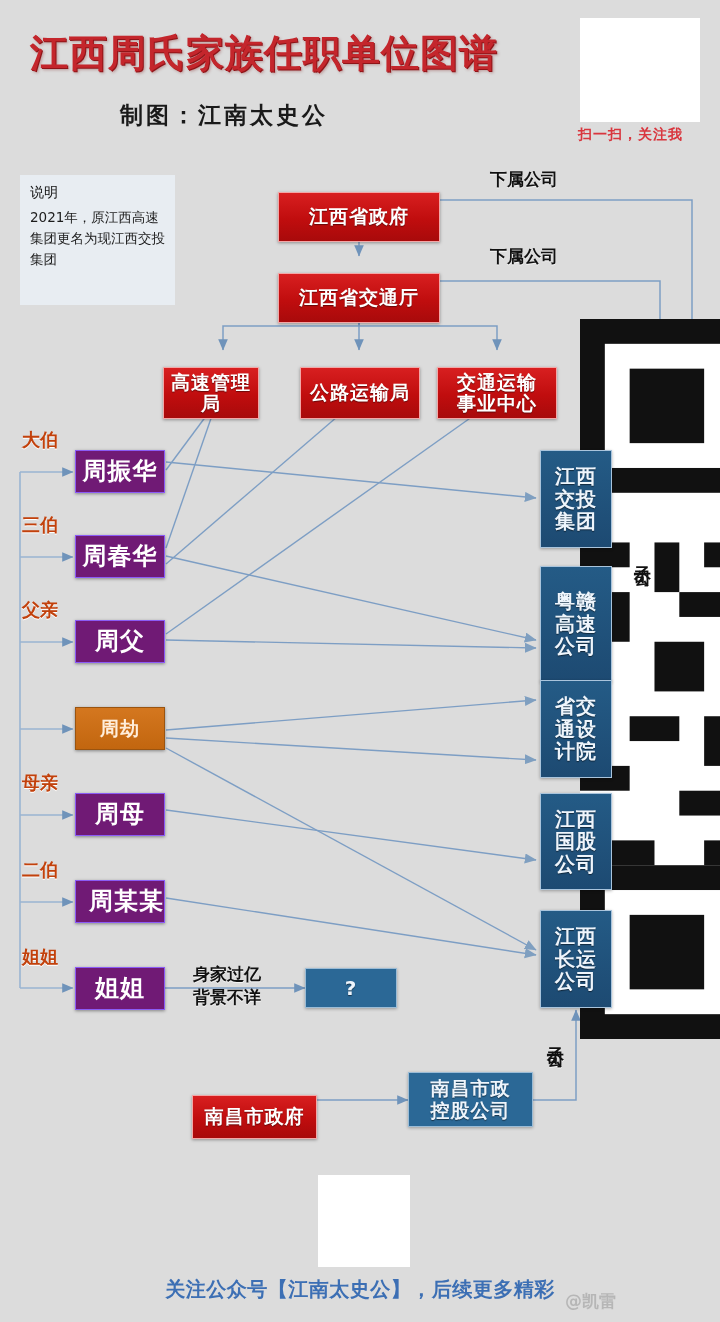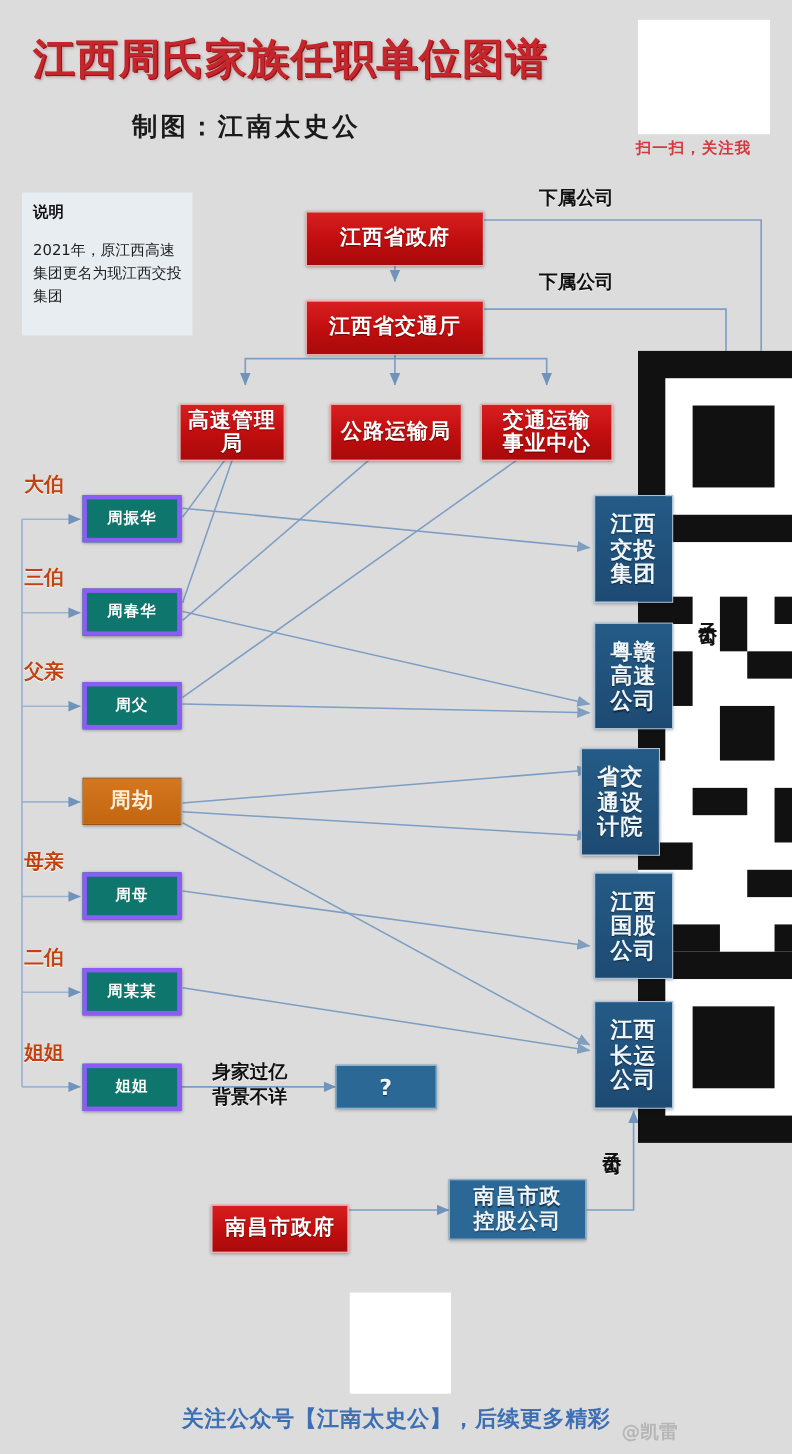--- a/index.html
+++ b/index.html
@@ -42,41 +42,41 @@
     left:565px;top:1284px;width:150px;height:34px;
     opacity:.45;display:flex;align-items:center;gap:4px;
     font-size:17px;font-weight:bold;color:#8a8a8a;
   }
 
   
   #note{
     left:20px;top:175px;width:155px;height:130px;
     background:#e8edf2;box-sizing:border-box;padding:9px 10px;
   }
-  #note .h{font-size:14px;font-weight:bold;color:#111;margin-bottom:16px;}
+  #note .h{font-size:14px;font-weight:normal;color:#111;margin-bottom:5px;}
   #note .b{font-size:13.5px;color:#1c1c1c;line-height:1.55;}
 
   
   .node{
     box-sizing:border-box;display:flex;align-items:center;justify-content:center;
     text-align:center;font-weight:bold;line-height:1.12;
     color:#fff;letter-spacing:1px;
   }
   .red{
     background:linear-gradient(180deg,#d81f20 0%,#c00d0e 55%,#a80a0b 100%);
     border:1px solid #f3a7a7;
     box-shadow:0 1px 3px rgba(0,0,0,.35);
     font-size:19px;
     text-shadow:0 1px 1px rgba(0,0,0,.45);
     margin-top:17px;
   }
   .black{
-    background:#0f766e;border:4px solid #8b5cf6;
+    background:#701a75;border:1px solid #8b5cf6;
     box-shadow:0 1px 3px rgba(0,0,0,.4);
-    font-size:14px;
+    font-size:24px;
   }
   .orange{
     background:linear-gradient(180deg,#d4771f 0%,#c2660f 100%);
     border:1px solid #9a5410;
     box-shadow:0 1px 3px rgba(0,0,0,.4);
     font-size:19px;color:#ffeedb;
   }
   .blue{
     background:linear-gradient(180deg,#245b86 0%,#1d4a72 100%);
     border:1px solid #a9c4dc;
@@ -327,49 +327,49 @@
         <div>
           <span style="display:block">周劫</span>
         </div>
       </div>
       <div class="abs node black" style="left: 75px; top: 793px; width: 90px; height: 43px;">
         <div>
           <span style="display:block">周母</span>
         </div>
       </div>
       <div class="abs rel" style="left: 22px; top: 771px;">母亲</div>
-      <div class="abs node black" style="left: 75px; top: 880px; width: 90px; height: 43px;">
+      <div class="abs node black" style="left: 75px; top: 880px; width: 90px; height: 43px; justify-content: flex-end;">
         <div>
           <span style="display:block">周某某</span>
         </div>
       </div>
       <div class="abs rel" style="left: 22px; top: 858px;">二伯</div>
       <div class="abs node black" style="left: 75px; top: 967px; width: 90px; height: 43px;">
         <div>
           <span style="display:block">姐姐</span>
         </div>
       </div>
       <div class="abs rel" style="left: 22px; top: 945px;">姐姐</div>
     </div>
   <div id="company-layer">
       <div class="abs node blue" style="left: 540px; top: 450px; width: 72px; height: 98px;">
         <div>
           <span style="display:block">江西</span>
           <span style="display:block">交投</span>
           <span style="display:block">集团</span>
         </div>
       </div>
-      <div class="abs node blue" style="left: 540px; top: 566px; width: 72px; height: 97px;">
+      <div class="abs node blue" style="left: 540px; top: 566px; width: 72px; height: 116px;">
         <div>
           <span style="display:block">粤赣</span>
           <span style="display:block">高速</span>
           <span style="display:block">公司</span>
         </div>
       </div>
-      <div class="abs node blue" style="left: 528px; top: 680px; width: 72px; height: 98px;">
+      <div class="abs node blue" style="left: 540px; top: 680px; width: 72px; height: 98px;">
         <div>
           <span style="display:block">省交</span>
           <span style="display:block">通设</span>
           <span style="display:block">计院</span>
         </div>
       </div>
       <div class="abs node blue" style="left: 540px; top: 793px; width: 72px; height: 97px;">
         <div>
           <span style="display:block">江西</span>
           <span style="display:block">国股</span>

